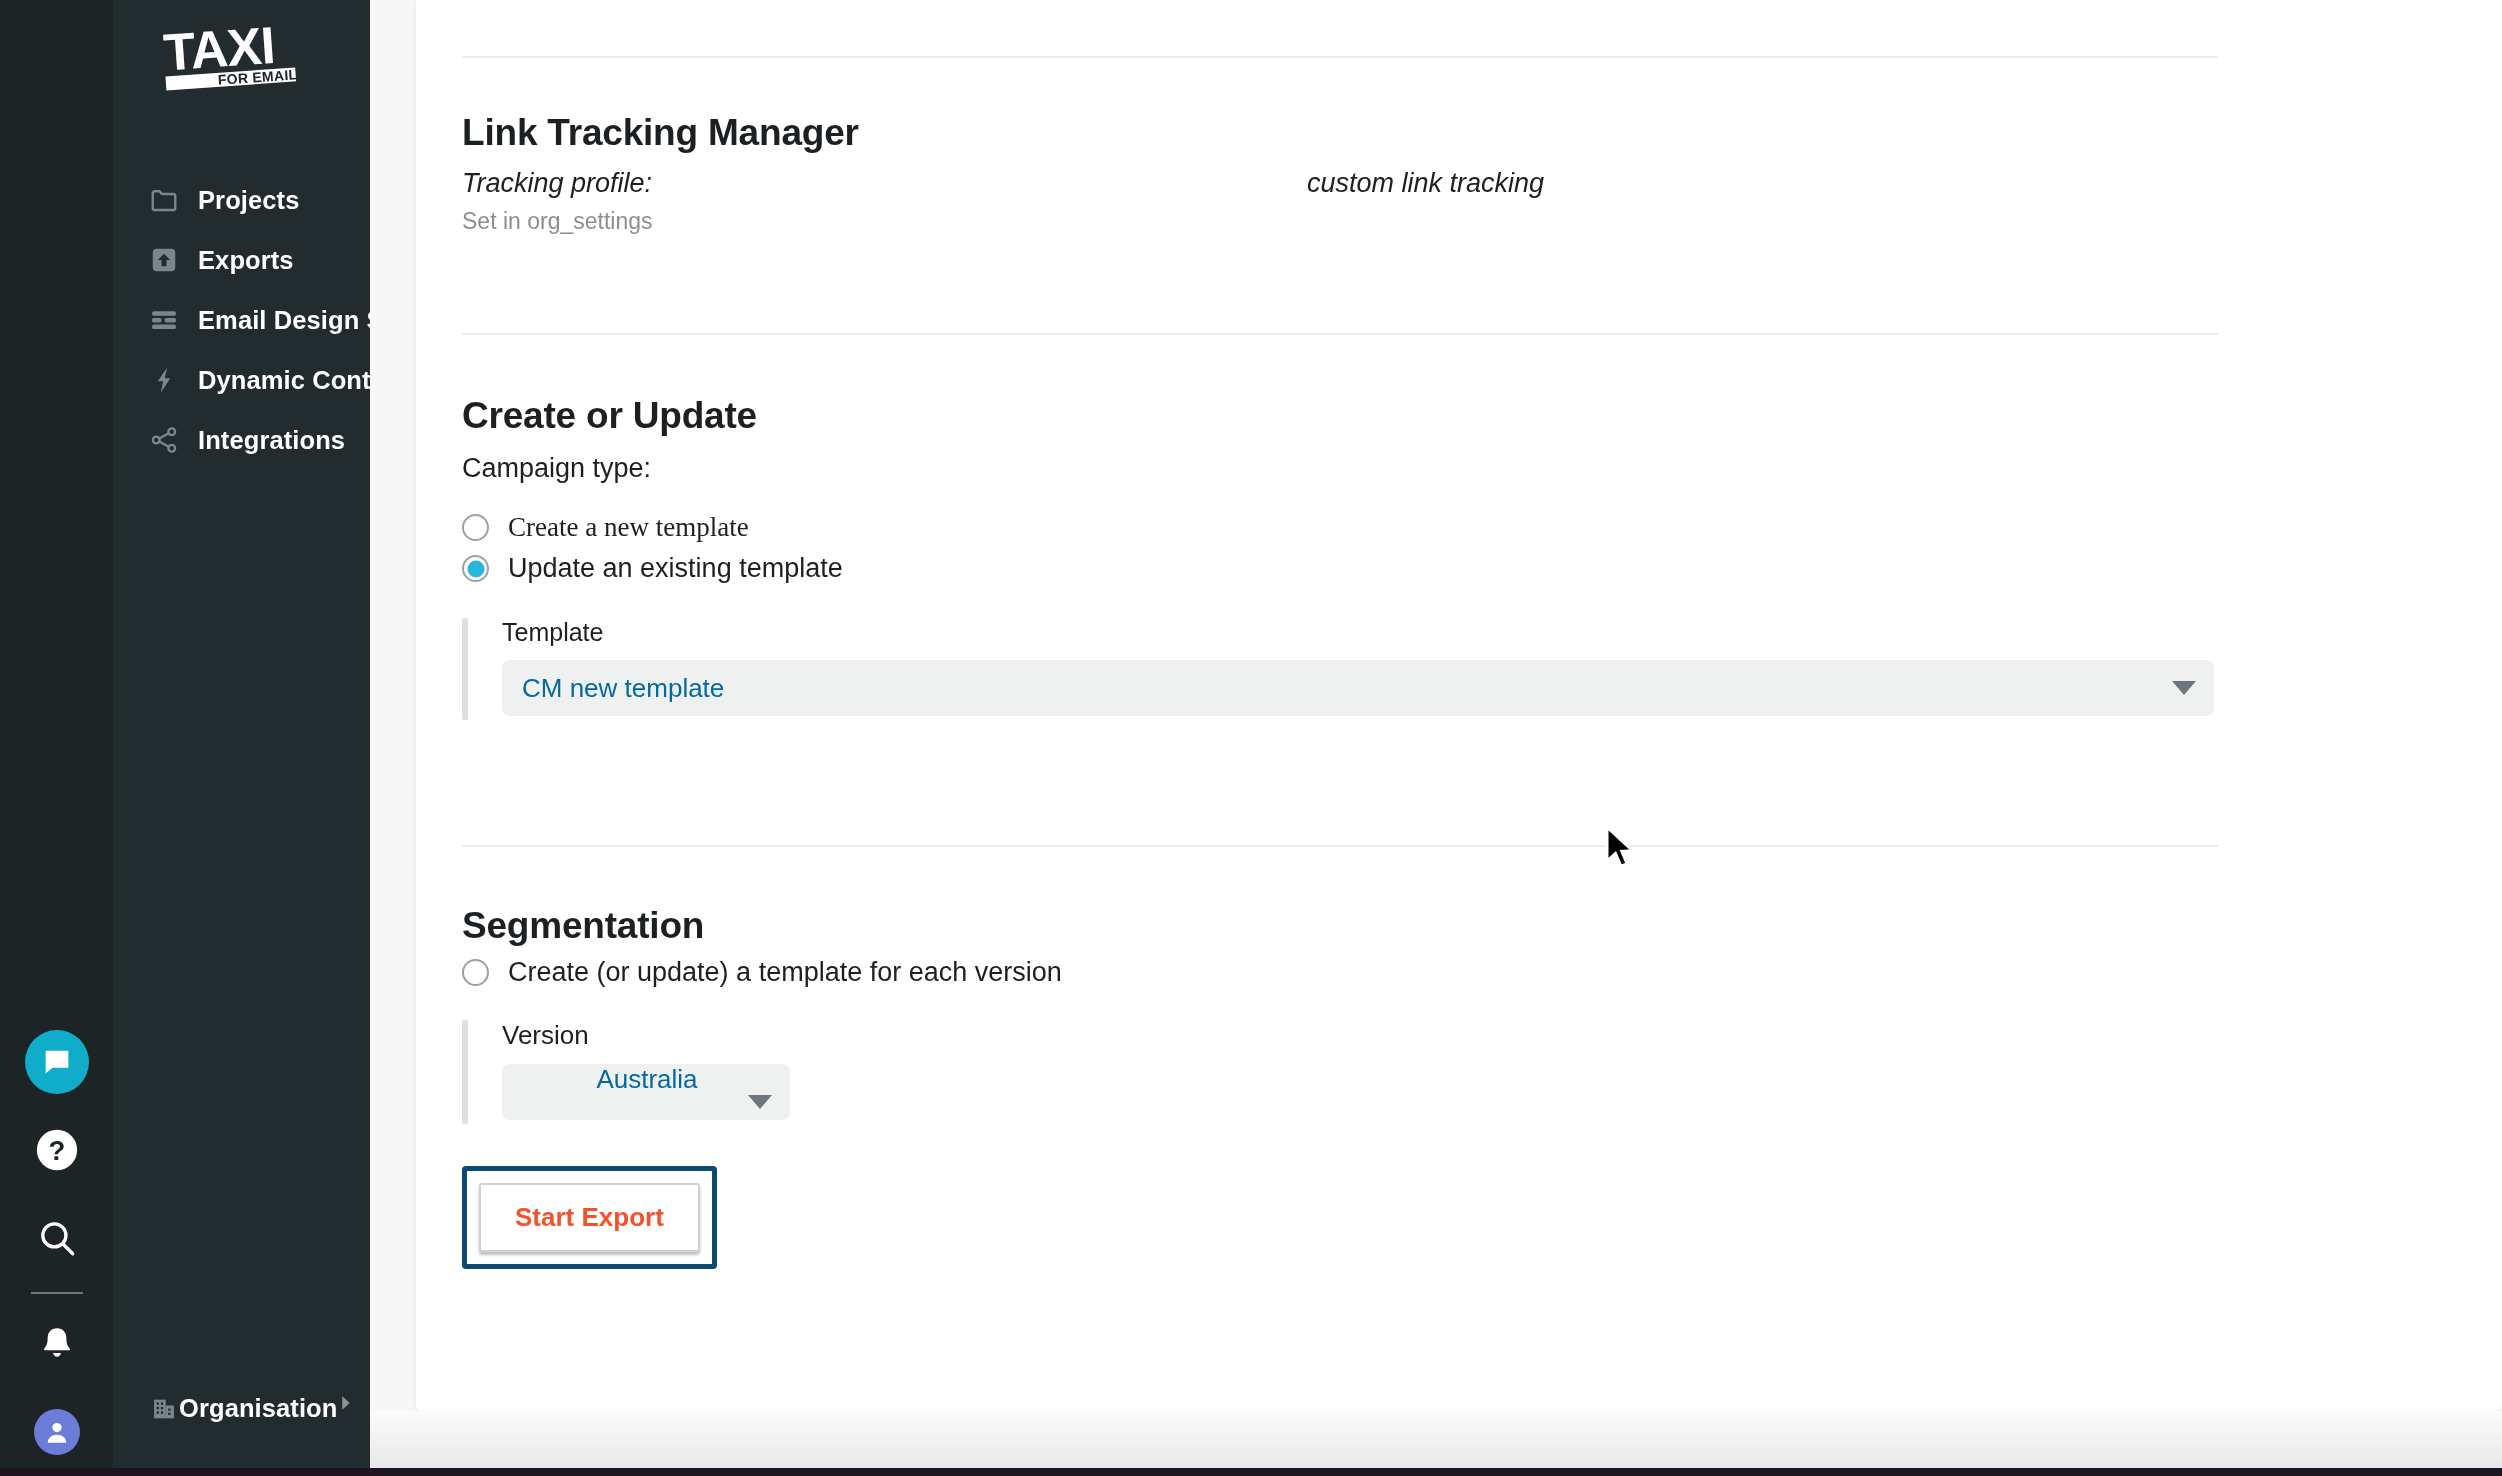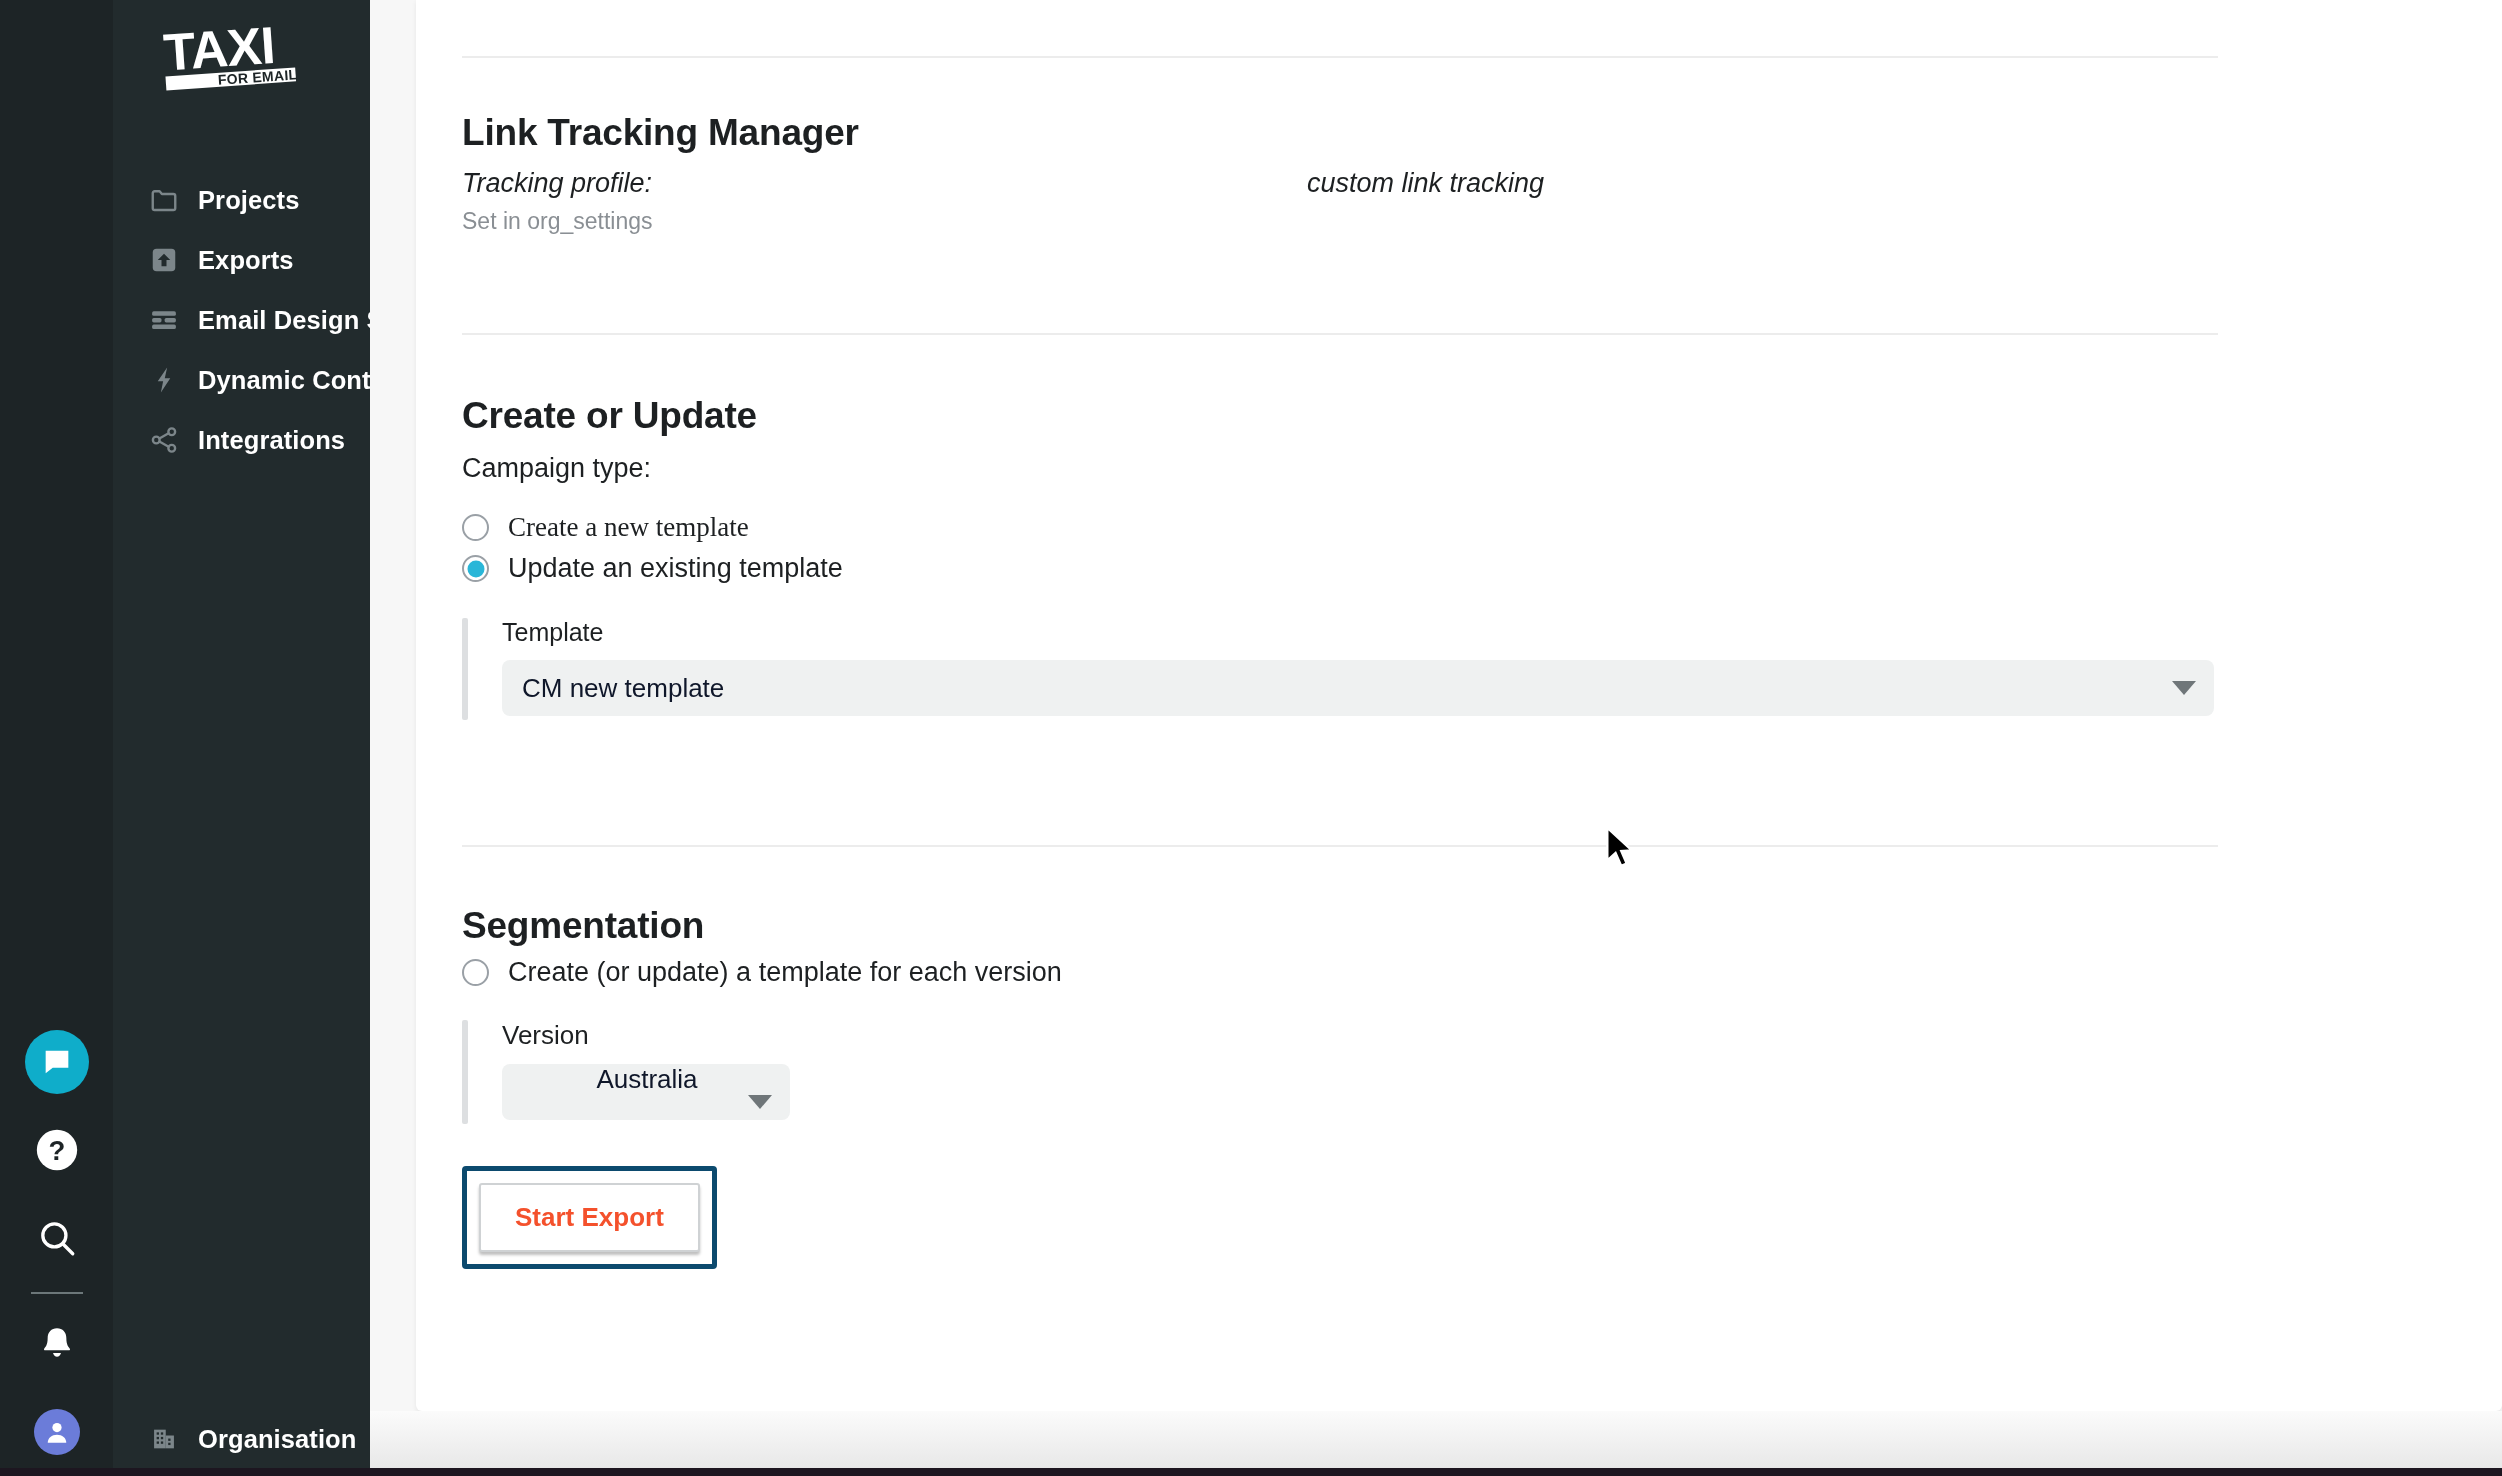--- a/index.html
+++ b/index.html
@@ -51,22 +51,22 @@
   .nav-list { position: absolute; left: 0; top: 170px; width: 257px; }
   .nav-item {
     height: 60px; display: flex; align-items: center;
     padding-left: 36px; gap: 19px; cursor: pointer;
   }
   .nav-icon { width: 30px; height: 30px; display:flex; align-items:center; justify-content:center; flex:0 0 30px; }
   .nav-label { color: #ffffff; font-size: 25.5px; font-weight: 700; letter-spacing: 0.1px; white-space: nowrap; }
 
   .org-row {
     position: absolute; left: 0; bottom: 22px; width: 257px;
-    height: 60px; display: flex; align-items: flex-end;
-    padding-left: 36px; gap: 19px; cursor: pointer;
+    height: 60px; display: flex; align-items: flex-start;
+    padding-left: 36px; cursor: pointer;
   }
   .org-caret { margin-left: auto; margin-right: 44px; }
 
   
   .main {
     position: relative; flex: 1 1 auto; height: 1476px;
     background: #f7f7f7; overflow: hidden;
   }
   .card {
     position: absolute; left: 46px; top: 0; width: 2086px;
@@ -110,21 +110,21 @@
     width: 6px; background: #dddfe1; border-radius: 2px;
   }
   .field-label { font-size: 25px; color: #1d2022; margin-bottom: 13px; }
   .field-label.bold { font-weight: 400; font-size: 26px; }
 
   .select {
     background: #eff1f1; border: none; border-radius: 8px;
     height: 56px; display: flex; align-items: center;
     padding: 0 18px 0 20px; cursor: pointer;
   }
-  .select-value { font-size: 26px; color: #0f172a; white-space: nowrap; }
+  .select-value { font-size: 26px; color: #0369a1; white-space: nowrap; }
   .caret-down {
     margin-left: auto;
     width: 0; height: 0;
     border-left: 12px solid transparent;
     border-right: 12px solid transparent;
     border-top: 14px solid #6f7679;
   }
 
   .btn-focus {
     display: inline-block;

